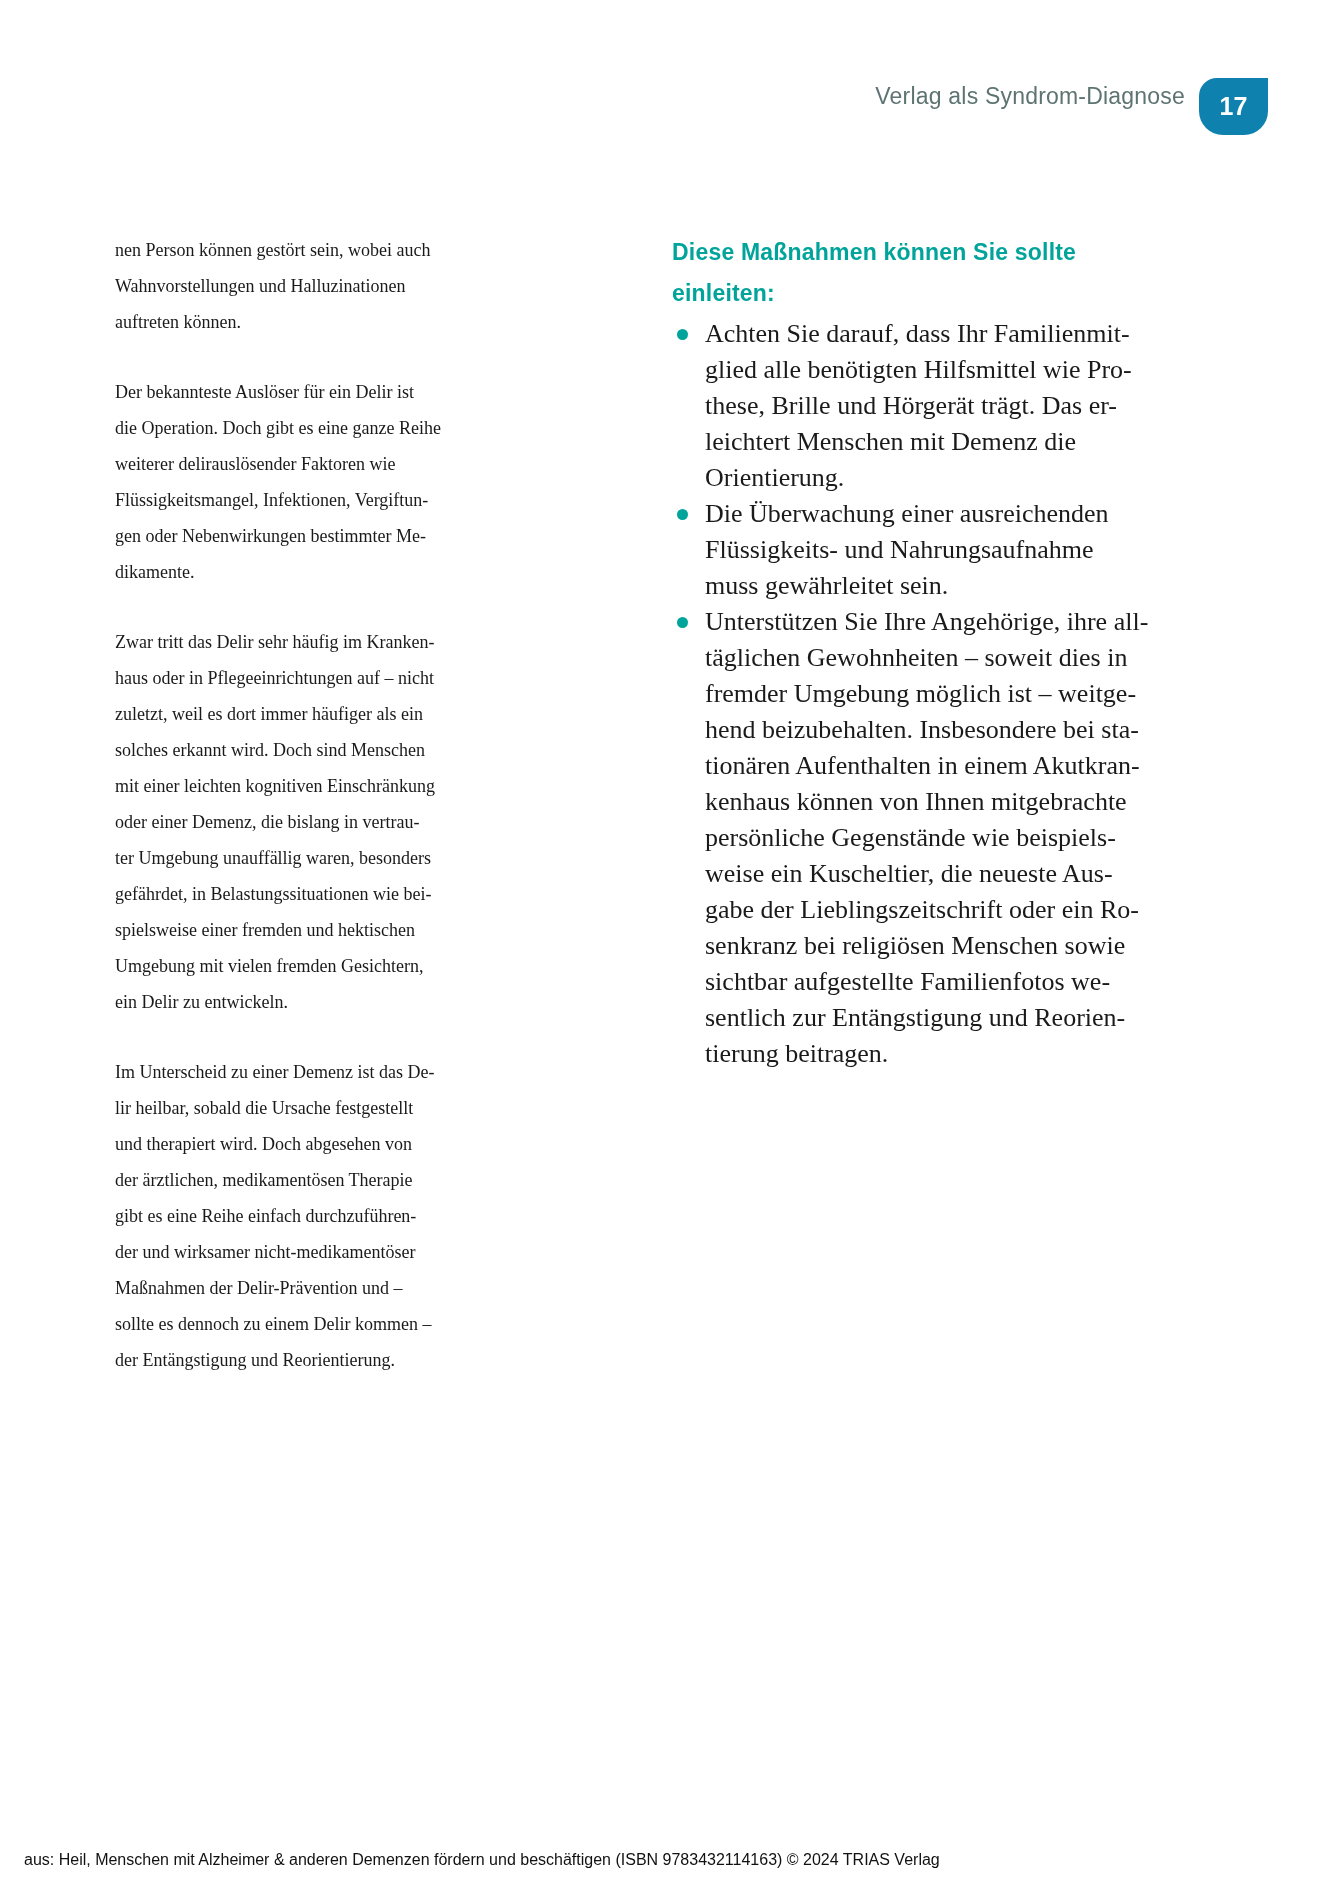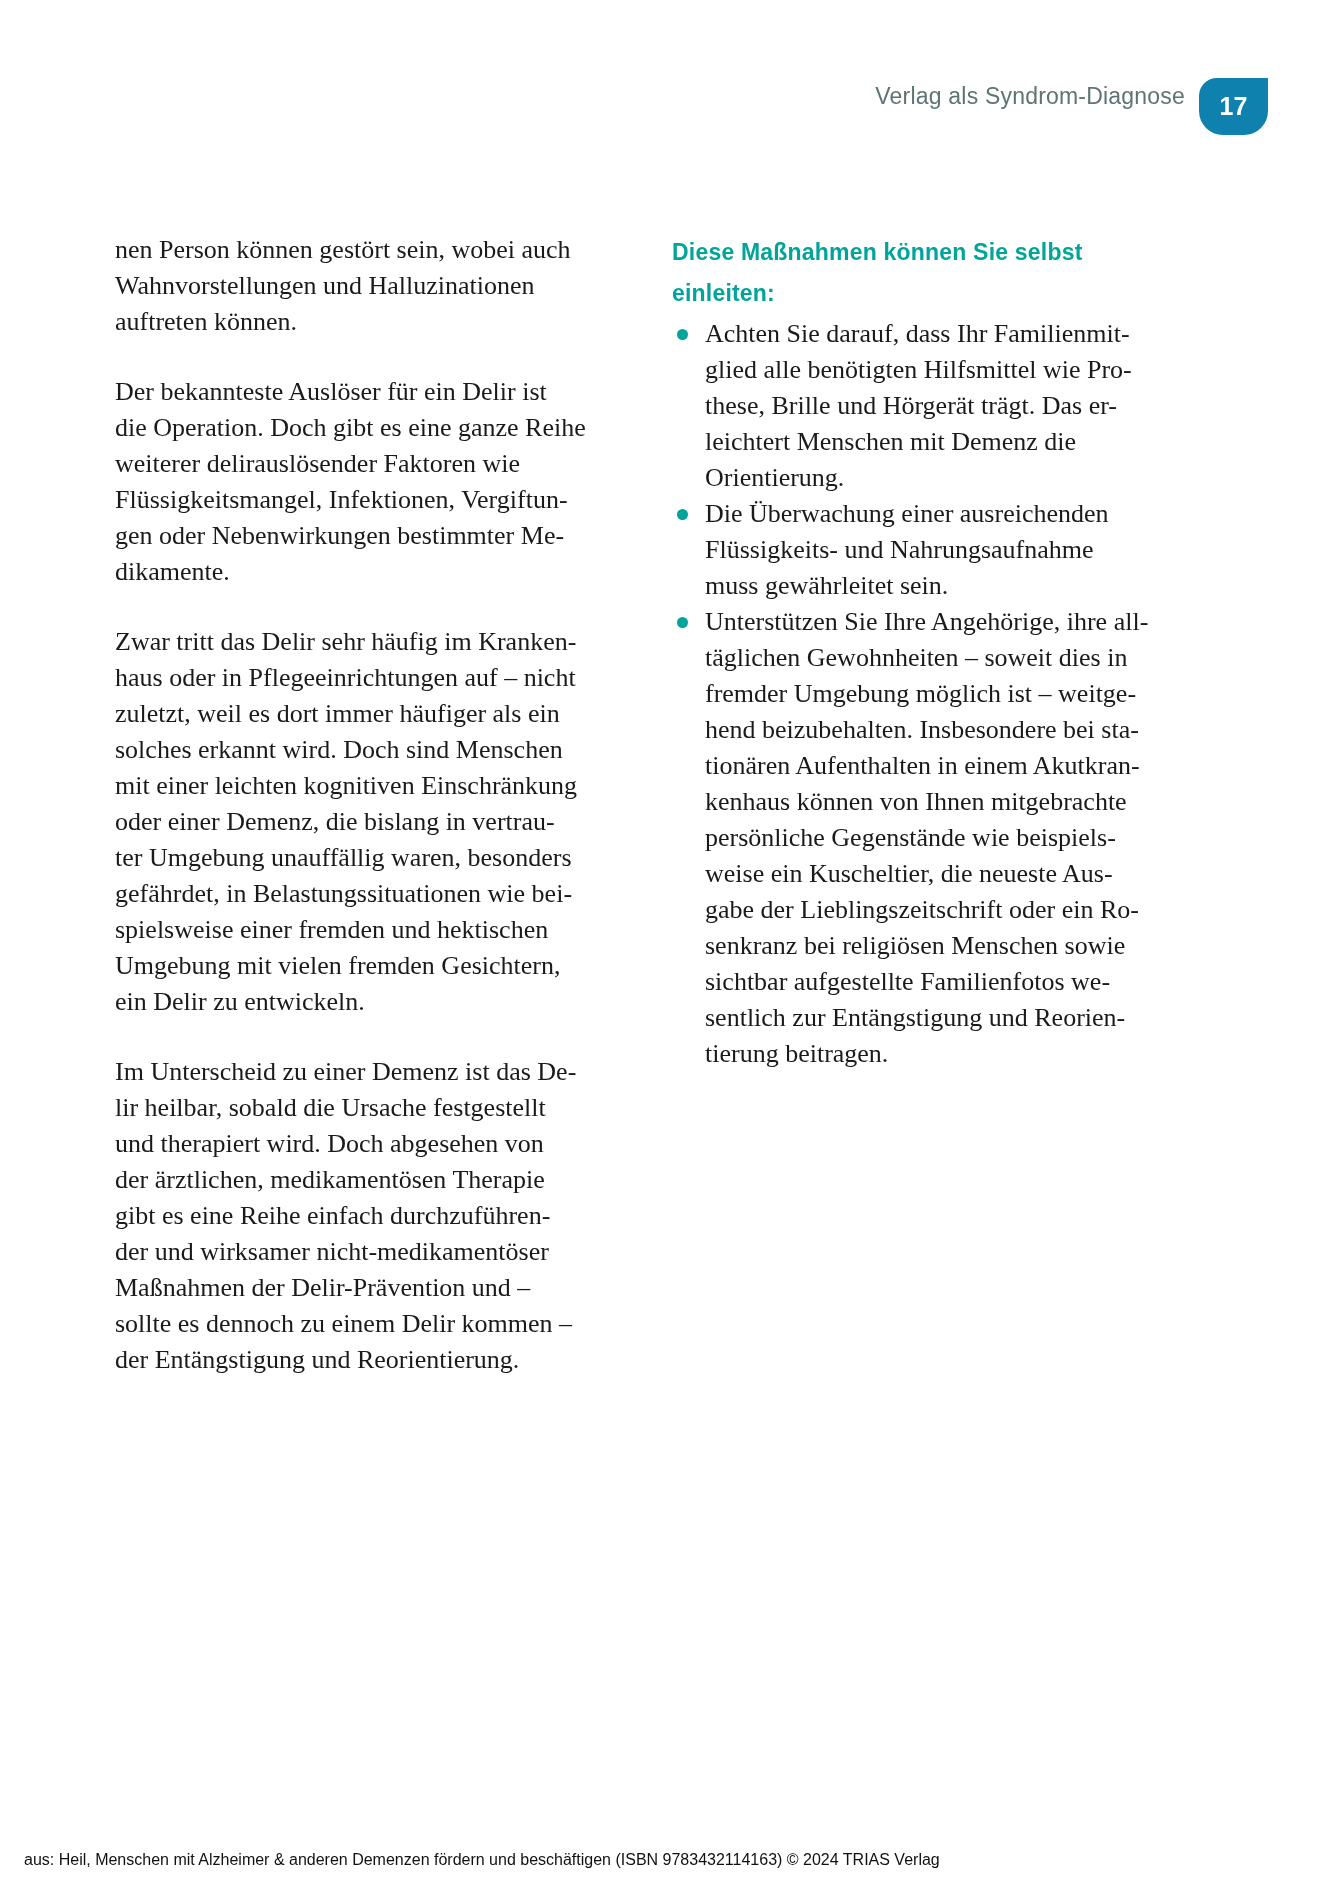--- a/index.html
+++ b/index.html
@@ -47,21 +47,21 @@
   
   .col {
     position: absolute;
     top: 232px;
   }
   .col-left  { left: 115px; width: 575px; }
   .col-right { left: 672px; width: 580px; }
 
   .para {
     margin: 0 0 34px 0;
-    font-size: 26px;
+    font-size: 18px;
     line-height: 36px;
     white-space: pre-line;
   }
   .para:last-child { margin-bottom: 0; }
 
   .box-heading {
     margin: 0 0 2px 0;
     font-family: "Liberation Sans", sans-serif;
     font-weight: bold;
     font-size: 23px;
@@ -146,21 +146,21 @@
 und therapiert wird. Doch abgesehen von
 der ärztlichen, medikamentösen Therapie
 gibt es eine Reihe einfach durchzuführen-
 der und wirksamer nicht-medikamentöser
 Maßnahmen der Delir-Prävention und –
 sollte es dennoch zu einem Delir kommen –
 der Entängstigung und Reorientierung.</p>
   </div>
 
   <div class="col col-right">
-    <h2 class="box-heading">Diese Maßnahmen können Sie selbst
+    <h2 class="box-heading">Diese Maßnahmen können Sie sollte
 einleiten:</h2>
     <ul class="bullet-list">
       <li class="bullet-item">
         <span class="bullet-dot"></span>
         <span class="bullet-text">Achten Sie darauf, dass Ihr Familienmit-
 glied alle benötigten Hilfsmittel wie Pro-
 these, Brille und Hörgerät trägt. Das er-
 leichtert Menschen mit Demenz die
 Orientierung.</span>
       </li>

